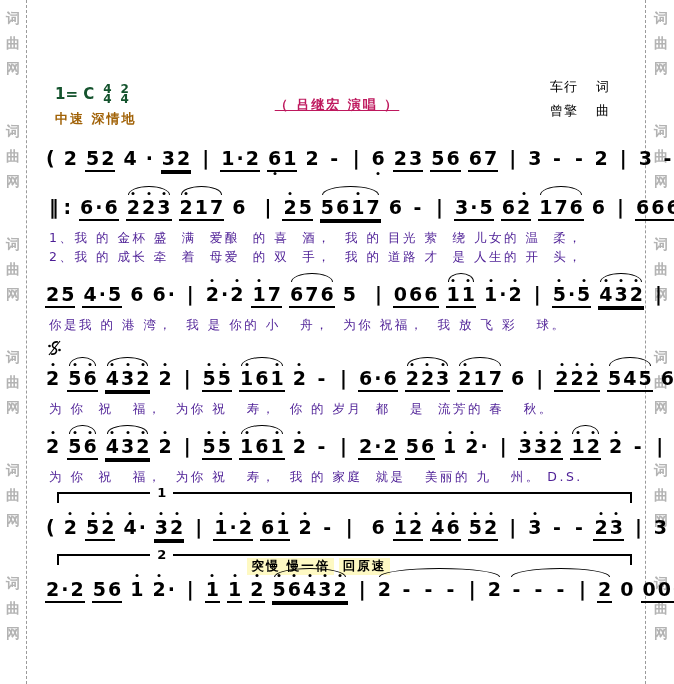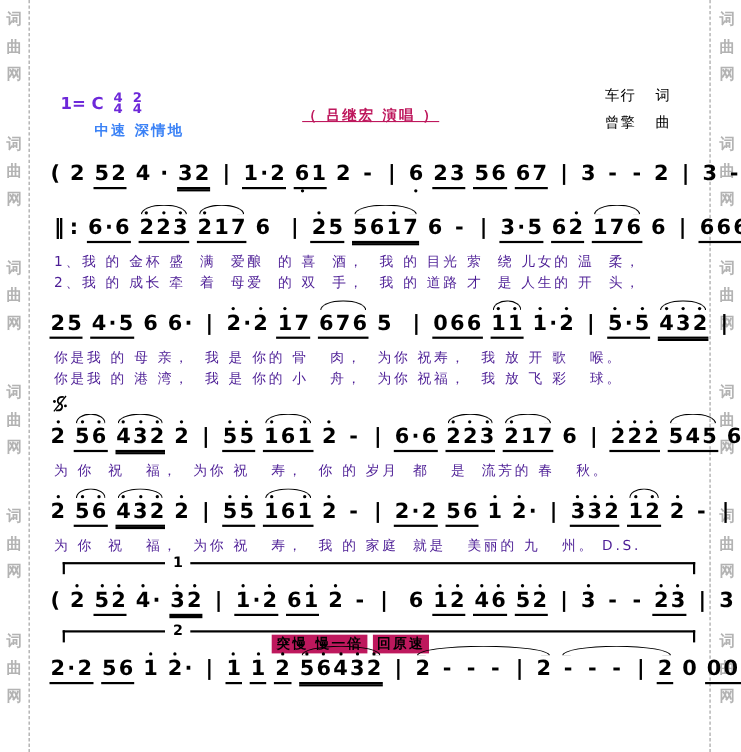--- a/index.html
+++ b/index.html
@@ -12,23 +12,23 @@
   .wm-right{right:2px;}
   .wm-group{display:flex;flex-direction:column;align-items:center;margin-bottom:38px;}
   .wm-ch{font-size:14px;line-height:25px;color:#b3b3b3;font-weight:bold;}
   .dash-line{position:absolute;top:0;bottom:0;width:0;border-left:1px dashed #9a9a9a;}
   .dash-left{left:26px;}
   .dash-right{right:28px;}
 
   
   .title{position:absolute;top:48px;left:0;right:0;text-align:center;font-size:28px;font-weight:bold;letter-spacing:6px;color:#000;}
   .subtitle{position:absolute;top:96px;left:0;right:0;text-align:center;font-size:13px;font-weight:bold;color:#be185d;letter-spacing:2px;text-decoration:underline;}
-  .keyblock{position:absolute;left:55px;top:84px;font-size:15px;font-weight:bold;color:#6d28d9;display:flex;align-items:center;gap:4px;}
+  .keyblock{position:absolute;left:55px;top:84px;font-size:15px;font-weight:bold;color:#14532d;display:flex;align-items:center;gap:4px;}
   .meter{display:inline-flex;flex-direction:column;align-items:center;line-height:10px;font-size:12px;font-weight:bold;margin-left:5px;}
-  .tempo{position:absolute;left:55px;top:110px;font-size:13px;font-weight:bold;color:#3b82f6;letter-spacing:2px;margin-left:31px;}
+  .tempo{position:absolute;left:55px;top:110px;font-size:13px;font-weight:bold;color:#a16207;letter-spacing:2px;}
   .credits{position:absolute;right:64px;top:78px;font-size:13px;color:#000;letter-spacing:1px;text-align:center;}
   .credit-row{display:flex;gap:18px;justify-content:flex-end;margin-bottom:6px;}
 
   
   .sheet{position:absolute;left:45px;right:36px;top:136px;}
   .system{margin-bottom:6px;}
   .notation{white-space:nowrap;padding-top:11px;padding-bottom:7px;font-weight:bold;color:#000;font-size:19px;}
   .ch{position:relative;display:inline-block;padding:0 1px;line-height:22px;}
   .ch.dash{width:13px;text-align:center;}
   .ch.bar{padding:0 4px;}
@@ -37,21 +37,21 @@
   .u1{border-bottom:2px solid #000;padding-bottom:1px;}
   .u2{border-bottom:2px solid #000;padding-bottom:1px;}
   .u2::after{content:"";position:absolute;left:0;right:0;bottom:-4px;border-bottom:2px solid #000;}
   .arc::before{content:"";position:absolute;top:-10px;left:2px;right:2px;height:8px;border:1.5px solid #000;border-bottom:none;border-radius:50% 50% 0 0 / 100% 100% 0 0;}
   .ch.da::before{content:"";position:absolute;top:-4px;left:50%;transform:translateX(-50%);width:3px;height:3px;background:#000;border-radius:50%;}
   .ch.db::after{content:"";position:absolute;bottom:-6px;left:50%;transform:translateX(-50%);width:3px;height:3px;background:#000;border-radius:50%;}
   .lyric{white-space:pre;font-size:12.5px;letter-spacing:2.5px;color:#4c1d95;line-height:19px;margin-left:4px;}
   .segno-row{height:16px;margin-left:2px;}
   .volta{position:relative;height:9px;margin:2px 6px 2px 12px;border-top:2px solid #000;border-left:2px solid #000;border-right:2px solid #000;}
   .volta-label{position:absolute;top:-9px;left:16%;background:#fff;padding:0 7px;font-size:13px;font-weight:bold;color:#000;}
-  .tempo-mark{position:absolute;top:2px;font-size:12.5px;font-weight:bold;color:#000;letter-spacing:2px;background:#be185d;padding:0 4px;}
+  .tempo-mark{position:absolute;top:2px;font-size:12.5px;font-weight:bold;color:#000;letter-spacing:2px;background:#fef9c3;padding:0 4px;}
 </style>
 </head>
 <body>
 
 <div class="page">
 
   <div class="dash-line dash-left"></div>
   <div class="dash-line dash-right"></div>
   <div class="wm-col wm-left">
       <div class="wm-group">
@@ -148,21 +148,20 @@
       <div class="system">
         <div class="notation"><span class="ch">(</span><span class="sp"></span><span class="ch">2</span><span class="sp"></span><span class="grp u1"><span class="ch">5</span><span class="ch">2</span></span><span class="sp"></span><span class="ch">4</span><span class="sp"></span><span class="ch">·</span><span class="sp"></span><span class="grp u2"><span class="ch">3</span><span class="ch">2</span></span><span class="sp"></span><span class="ch bar">|</span><span class="sp"></span><span class="grp u1"><span class="ch">1</span><span class="ch">·</span><span class="ch">2</span></span><span class="sp"></span><span class="grp u1"><span class="ch db">6</span><span class="ch">1</span></span><span class="sp"></span><span class="ch">2</span><span class="sp"></span><span class="ch dash">-</span><span class="sp"></span><span class="ch bar">|</span><span class="sp"></span><span class="ch db">6</span><span class="sp"></span><span class="grp u1"><span class="ch">2</span><span class="ch">3</span></span><span class="sp"></span><span class="grp u1"><span class="ch">5</span><span class="ch">6</span></span><span class="sp"></span><span class="grp u1"><span class="ch">6</span><span class="ch">7</span></span><span class="sp"></span><span class="ch bar">|</span><span class="sp"></span><span class="ch">3</span><span class="sp"></span><span class="ch dash">-</span><span class="sp"></span><span class="ch dash">-</span><span class="sp"></span><span class="ch">2</span><span class="sp"></span><span class="ch bar">|</span><span class="sp"></span><span class="ch">3</span><span class="sp"></span><span class="ch dash">-</span><span class="sp"></span><span class="sp"></span><span class="sp"></span><span class="sp"></span></div>
       </div>
       <div class="system">
         <div class="notation"><span class="ch bar">‖</span><span class="ch">:</span><span class="sp"></span><span class="grp u1"><span class="ch">6</span><span class="ch">·</span><span class="ch">6</span></span><span class="sp"></span><span class="grp arc"><span class="grp u1"><span class="ch da">2</span><span class="ch da">2</span><span class="ch da">3</span></span></span><span class="sp"></span><span class="grp arc"><span class="grp u1"><span class="ch da">2</span><span class="ch">1</span><span class="ch">7</span></span></span><span class="sp"></span><span class="ch">6</span><span class="sp"></span><span class="sp"></span><span class="ch bar">|</span><span class="sp"></span><span class="grp u1"><span class="ch da">2</span><span class="ch">5</span></span><span class="sp"></span><span class="grp arc"><span class="grp u2"><span class="ch">5</span><span class="ch">6</span><span class="ch da">1</span><span class="ch">7</span></span></span><span class="sp"></span><span class="ch">6</span><span class="sp"></span><span class="ch dash">-</span><span class="sp"></span><span class="ch bar">|</span><span class="sp"></span><span class="grp u1"><span class="ch">3</span><span class="ch">·</span><span class="ch">5</span></span><span class="sp"></span><span class="grp u1"><span class="ch">6</span><span class="ch da">2</span></span><span class="sp"></span><span class="grp arc"><span class="grp u1"><span class="ch">1</span><span class="ch">7</span><span class="ch">6</span></span></span><span class="sp"></span><span class="ch">6</span><span class="sp"></span><span class="ch bar">|</span><span class="sp"></span><span class="grp u1"><span class="ch">6</span><span class="ch">6</span><span class="ch">6</span></span><span class="sp"></span><span class="sp"></span><span class="sp"></span><span class="sp"></span></div>
         <div class="lyric">1、我 的 金杯 盛  满  爱酿  的 喜  酒，  我 的 目光 萦  绕 儿女的 温  柔，</div>
         <div class="lyric">2、我 的 成长 牵  着  母爱  的 双  手，  我 的 道路 才  是 人生的 开  头，</div>
       </div>
       <div class="system">
         <div class="notation"><span class="grp u1"><span class="ch">2</span><span class="ch">5</span></span><span class="sp"></span><span class="grp u1"><span class="ch">4</span><span class="ch">·</span><span class="ch">5</span></span><span class="sp"></span><span class="ch">6</span><span class="sp"></span><span class="ch">6</span><span class="ch">·</span><span class="sp"></span><span class="ch bar">|</span><span class="sp"></span><span class="ch da">2</span><span class="ch">·</span><span class="ch da">2</span><span class="sp"></span><span class="grp u1"><span class="ch da">1</span><span class="ch">7</span></span><span class="sp"></span><span class="grp arc"><span class="grp u1"><span class="ch">6</span><span class="ch">7</span><span class="ch">6</span></span></span><span class="sp"></span><span class="ch">5</span><span class="sp"></span><span class="sp"></span><span class="ch bar">|</span><span class="sp"></span><span class="grp u1"><span class="ch">0</span><span class="ch">6</span><span class="ch">6</span></span><span class="sp"></span><span class="grp arc"><span class="grp u1"><span class="ch da">1</span><span class="ch da">1</span></span></span><span class="sp"></span><span class="ch da">1</span><span class="ch">·</span><span class="ch da">2</span><span class="sp"></span><span class="ch bar">|</span><span class="sp"></span><span class="grp u1"><span class="ch da">5</span><span class="ch">·</span><span class="ch da">5</span></span><span class="sp"></span><span class="grp arc"><span class="grp u2"><span class="ch da">4</span><span class="ch da">3</span><span class="ch da">2</span></span></span><span class="sp"></span><span class="ch bar">|</span><span class="sp"></span><span class="ch da">2</span><span class="sp"></span><span class="sp"></span><span class="sp"></span><span class="sp"></span></div>
-        <div class="lyric">你是我 的 母 亲，  我 是 你的 骨   肉，  为你 祝寿，  我 放 开 歌   喉。</div>
         <div class="lyric">你是我 的 港 湾，  我 是 你的 小   舟，  为你 祝福，  我 放 飞 彩   球。</div>
       </div>
       <div class="system">
         <div class="segno-row"><svg width="15" height="16" viewBox="0 0 15 16">
             <path d="M11 2 C5 1 4 7 7.5 8 C11 9 10 15 4 14" stroke="#000" stroke-width="1.6" fill="none"></path>
             <line x1="2" y1="15" x2="13" y2="1" stroke="#000" stroke-width="1.2"></line>
             <circle cx="2.5" cy="6" r="1.3" fill="#000"></circle>
             <circle cx="12.5" cy="10" r="1.3" fill="#000"></circle>
           </svg></div>
         <div class="notation"><span class="ch da">2</span><span class="sp"></span><span class="grp arc"><span class="grp u1"><span class="ch da">5</span><span class="ch da">6</span></span></span><span class="sp"></span><span class="grp arc"><span class="grp u2"><span class="ch da">4</span><span class="ch da">3</span><span class="ch da">2</span></span></span><span class="sp"></span><span class="ch da">2</span><span class="sp"></span><span class="ch bar">|</span><span class="sp"></span><span class="grp u1"><span class="ch da">5</span><span class="ch da">5</span></span><span class="sp"></span><span class="grp arc"><span class="grp u1"><span class="ch da">1</span><span class="ch">6</span><span class="ch da">1</span></span></span><span class="sp"></span><span class="ch da">2</span><span class="sp"></span><span class="ch dash">-</span><span class="sp"></span><span class="ch bar">|</span><span class="sp"></span><span class="grp u1"><span class="ch">6</span><span class="ch">·</span><span class="ch">6</span></span><span class="sp"></span><span class="grp arc"><span class="grp u1"><span class="ch da">2</span><span class="ch da">2</span><span class="ch da">3</span></span></span><span class="sp"></span><span class="grp arc"><span class="grp u1"><span class="ch da">2</span><span class="ch">1</span><span class="ch">7</span></span></span><span class="sp"></span><span class="ch">6</span><span class="sp"></span><span class="ch bar">|</span><span class="sp"></span><span class="grp u1"><span class="ch da">2</span><span class="ch da">2</span><span class="ch da">2</span></span><span class="sp"></span><span class="grp arc"><span class="grp u1"><span class="ch">5</span><span class="ch">4</span><span class="ch">5</span></span></span><span class="sp"></span><span class="ch">6</span><span class="sp"></span><span class="sp"></span></div>

